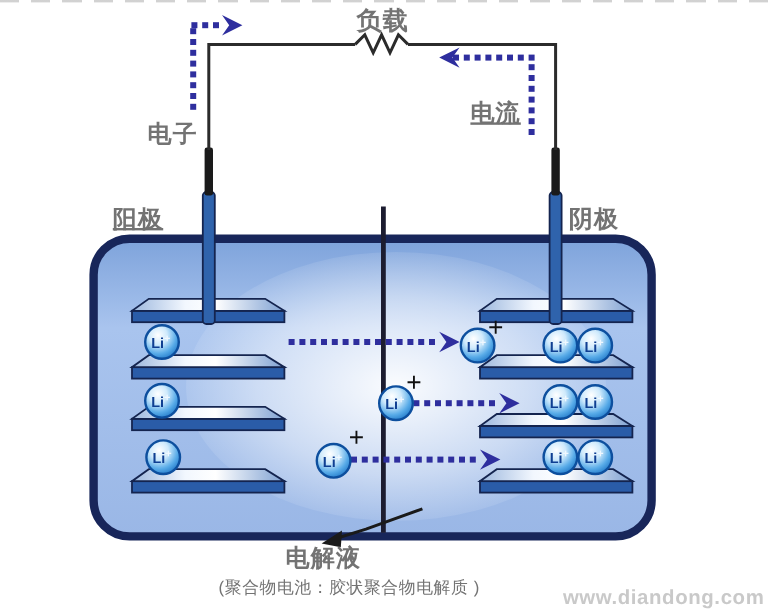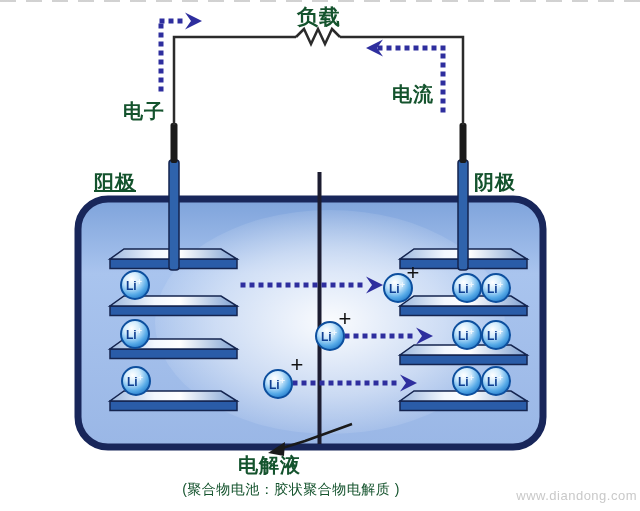--- a/index.html
+++ b/index.html
@@ -1,28 +1,28 @@
 <!DOCTYPE html>
 <html><head>
 <meta charset="utf-8">
 <style>
   html,body{margin:0;padding:0;background:#fff;}
   body{font-family:"Liberation Sans","DejaVu Sans",sans-serif;}
   #stage{position:relative;width:640px;height:511px;background:#ffffff;overflow:hidden;}
   #diagram-svg{position:absolute;left:0;top:0;}
-  .lbl{position:absolute;color:#14532d;font-size:20px;font-weight:600;letter-spacing:1px;white-space:nowrap;}
+  .lbl{position:absolute;color:#737373;font-size:20px;font-weight:600;letter-spacing:1px;white-space:nowrap;}
   #lbl-load{left:297px;top:3px;font-size:21px;}
   #lbl-electron{left:123px;top:98px;font-family:Liberation Serif, serif;}
-  #lbl-current{left:392px;top:81px;}
+  #lbl-current{left:392px;top:81px;text-decoration:underline;}
   #lbl-anode{left:94px;top:169px;text-decoration:underline;}
   #lbl-cathode{left:474px;top:169px;text-align:center;}
   #lbl-separator{left:286px;top:144px;}
   #lbl-electrolyte{left:238px;top:452px;text-align:right;}
   #lbl-caption{left:291px;top:481px;transform:translateX(-50%);font-size:14px;font-weight:500;letter-spacing:0.5px;}
-  #lbl-watermark{position:absolute;right:3px;top:488px;color:#c9c9c9;font-size:13px;font-weight:400;letter-spacing:.5px;}
+  #lbl-watermark{position:absolute;right:3px;top:488px;color:#c9c9c9;font-size:17px;font-weight:700;letter-spacing:.5px;}
   #top-artifact{position:absolute;left:0;top:0;width:640px;height:2px;opacity:.45;
     background:repeating-linear-gradient(90deg,#9a9a9a 0 16px,transparent 16px 26px);}
 </style>
 </head>
 <body>
 
 <div id="stage">
   <div id="top-artifact"></div>
 
   <svg id="diagram-svg" width="640" height="511" viewBox="0 0 640 511">

